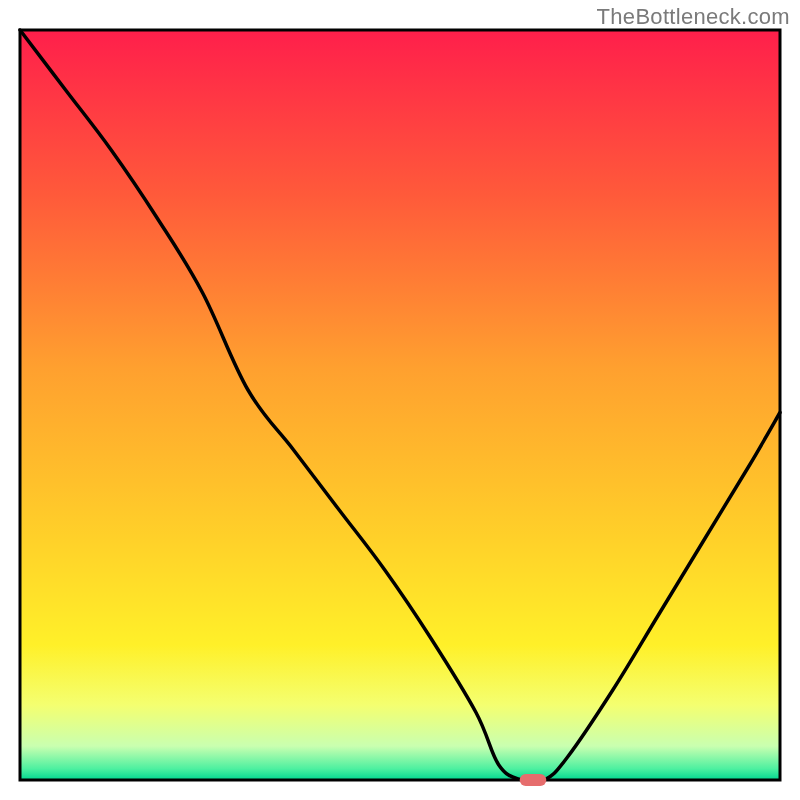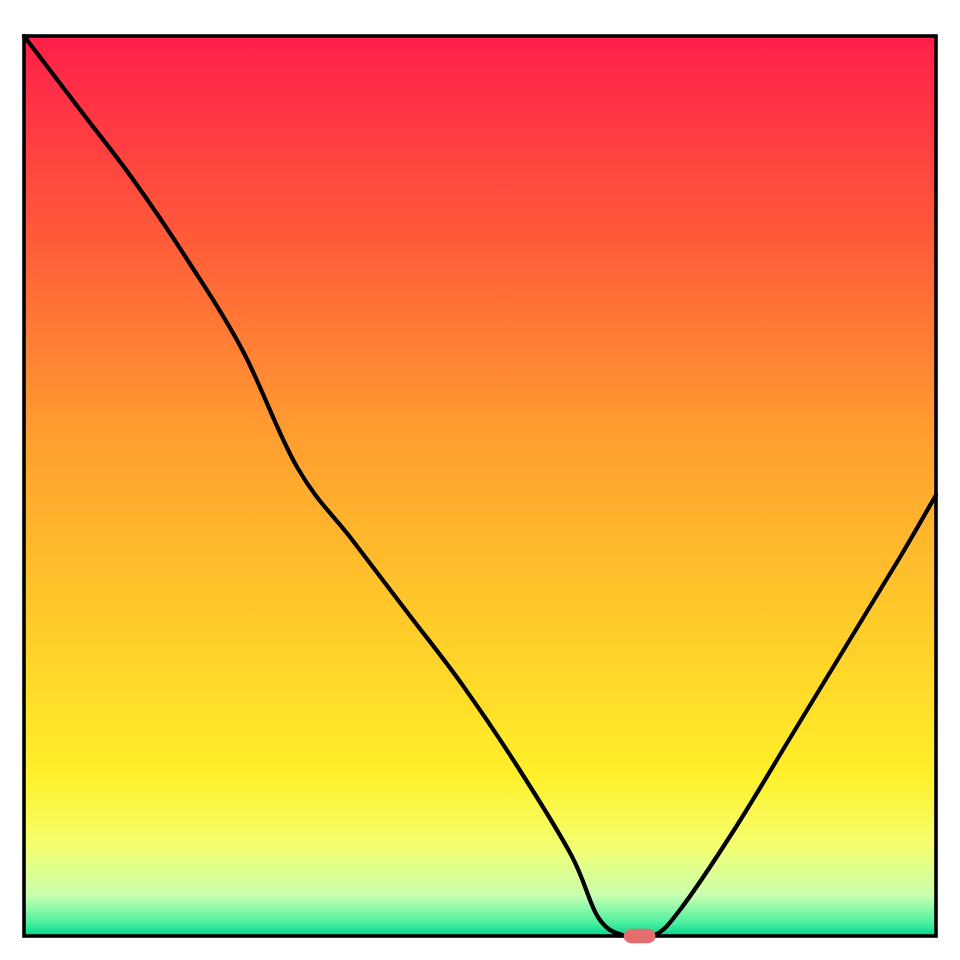--- a/index.html
+++ b/index.html
@@ -52,14 +52,15 @@
 
     <rect id="bg-rect" fill="url(#bg-grad)" x="20" y="30" width="760" height="750"></rect>
 
     <rect id="frame-rect" fill="none" stroke-width="3" x="20" y="30" width="760" height="750" stroke="#000000"></rect>
 
     <path id="curve-path" fill="none" stroke-linecap="round" stroke-linejoin="round" d="M 20 30 C 28.208 40.8, 49.184 68.39999999999996, 65.6 89.99999999999997 C 82.01599999999999 111.59999999999998, 94.784 127.05000000000003, 111.2 150.00000000000003 C 127.616 172.95000000000005, 140.384 191.85, 156.79999999999998 217.5 C 173.21599999999998 243.15, 185.984 261.45, 202.4 292.5 C 218.816 323.55, 231.584 361.65, 248 390 C 264.416 418.35, 277.18399999999997 428.40000000000003, 293.59999999999997 450.00000000000006 C 310.01599999999996 471.6000000000001, 322.784 488.40000000000003, 339.2 510 C 355.616 531.6, 368.384 547.05, 384.8 570 C 401.216 592.95, 413.98400000000004 611.85, 430.40000000000003 637.5 C 446.81600000000003 663.15, 463.688 689.55, 476 712.5 C 488.312 735.45, 490.592 752.85, 498.8 765 C 507.00800000000004 777.15, 513.392 777.3, 521.6 780 C 529.808 782.7, 536.192 784.05, 544.4 780 C 552.608 775.95, 554.8879999999999 773.7, 567.1999999999999 757.5 C 579.512 741.3, 596.384 715.65, 612.8000000000001 690 C 629.2160000000001 664.35, 641.984 642, 658.4 615 C 674.8159999999999 588, 687.584 567, 704 540 C 720.416 513, 735.9200000000001 487.95000000000005, 749.6 465.00000000000006 C 763.28 442.05000000000007, 774.528 421.95, 780 412.5" stroke="#000000" stroke-width="3.5"></path>
 
     <rect id="marker-rect" x="519.7" y="774" width="26.6" height="12" rx="6" fill="#e66d6d"></rect>
   </svg>
 
+  <div class="attribution">TheBottleneck.com</div>
 
 </div>
 
 </body></html>

